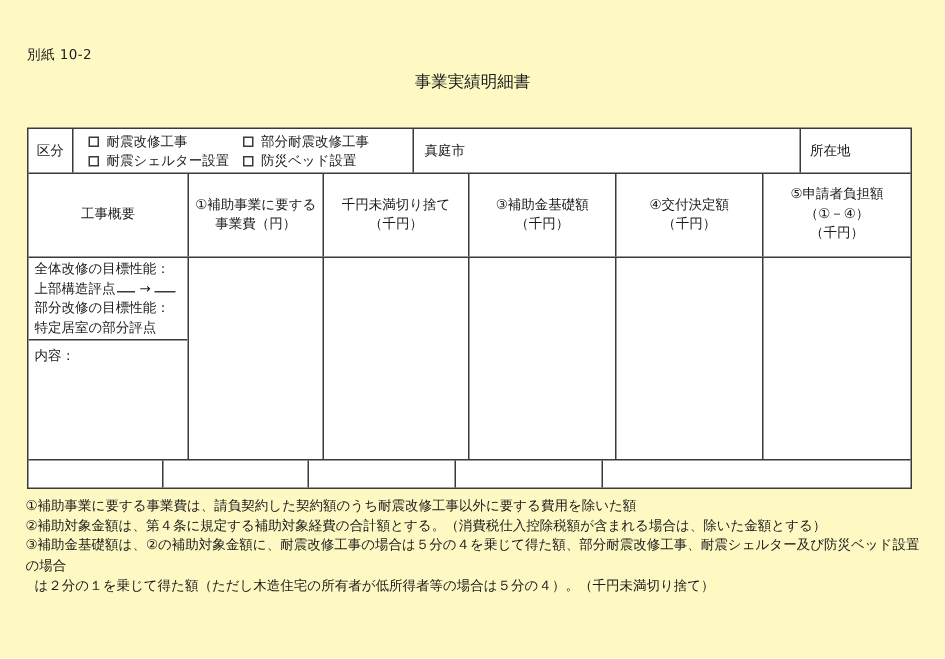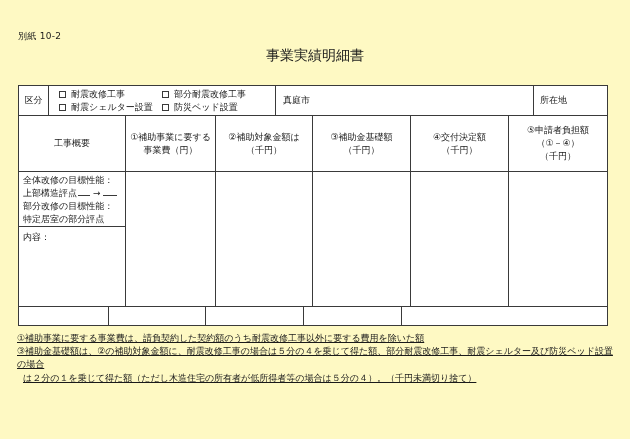--- a/index.html
+++ b/index.html
@@ -5,21 +5,21 @@
   * { box-sizing: border-box; }
   html,body { margin:0; padding:0; }
   body {
     width:630px; height:439px; background:#ffffff;
     font-family:"DejaVu Sans","Liberation Sans",sans-serif;
     color:#1a1a1a; font-size:9px;
   }
   .page { position:relative; width:630px; height:439px; background:#fef9c3; overflow:hidden; }
 
   .attachment { position:absolute; left:18px; top:30px; letter-spacing:0.3px; }
-  .doc-title  { position:absolute; left:0; top:47px; width:630px; text-align:center; font-size:14px; }
+  .doc-title  { position:absolute; left:0; top:47px; width:630px; text-align:center; font-size:11px; }
 
   .reporter { position:absolute; left:458px; top:59px; width:122px;
               border-bottom:1px solid #999; padding-bottom:3px; }
 
   .ftable { position:absolute; left:18px; top:85px; width:590px;
             border:1px solid #3a3a3a; background:#fff; }
   .row { display:flex; }
   .row + .row { border-top:1px solid #3a3a3a; }
   .cell { border-right:1px solid #3a3a3a; overflow:hidden; }
   .cell:last-child { border-right:none; }
@@ -49,21 +49,21 @@
   .sub-top    { height:55px; border-bottom:1px solid #3a3a3a; padding:2px 2px 0 4px; line-height:13px; }
   .sub-bottom { flex:1; padding:4px 2px 0 4px; }
   .blank { display:inline-block; border-bottom:1px solid #3a3a3a; height:8px; vertical-align:baseline; }
   .blank.b1 { width:12px; margin-left:1px; }
   .blank.b2 { width:14px; margin-left:2px; }
   .arrow { margin-left:3px; }
 
   .r-total { height:19px; }
   .r-total .c0 { display:flex; align-items:center; justify-content:center; }
 
-  .footnotes { position:absolute; left:17px; top:332px; width:600px; line-height:13.2px;text-decoration:underline; }
+  .footnotes { position:absolute; left:17px; top:332px; width:600px; line-height:13.2px; }
   .fn-indent { padding-left:6px; }
 </style>
 </head>
 <body>
 
 <div class="page">
 
   <div class="attachment">別紙 10-2</div>
   <div class="doc-title">事業実績明細書</div>
 
@@ -106,21 +106,21 @@
 
     <div class="row r-header">
       <div class="cell c0">
         <div>工事概要</div>
       </div>
       <div class="cell c1">
         <div>①補助事業に要する</div>
         <div>事業費（円）</div>
       </div>
       <div class="cell c2">
-        <div>②補助対象金額は</div>
+        <div>千円未満切り捨て</div>
         <div>（千円）</div>
       </div>
       <div class="cell c3">
         <div>③補助金基礎額</div>
         <div>（千円）</div>
       </div>
       <div class="cell c4">
         <div>④交付決定額</div>
         <div>（千円）</div>
       </div>
@@ -157,17 +157,18 @@
       <div class="cell c2"></div>
       <div class="cell c3"></div>
       <div class="cell c4"></div>
       <div class="cell c5"></div>
     </div>
 
   </div>
 
   <div class="footnotes">
     <div>①補助事業に要する事業費は、請負契約した契約額のうち耐震改修工事以外に要する費用を除いた額</div>
+    <div>②補助対象金額は、第４条に規定する補助対象経費の合計額とする。（消費税仕入控除税額が含まれる場合は、除いた金額とする）</div>
     <div>③補助金基礎額は、②の補助対象金額に、耐震改修工事の場合は５分の４を乗じて得た額、部分耐震改修工事、耐震シェルター及び防災ベッド設置の場合</div>
     <div class="fn-indent">は２分の１を乗じて得た額（ただし木造住宅の所有者が低所得者等の場合は５分の４）。（千円未満切り捨て）</div>
   </div>
 
 </div>
 
 </body></html>

